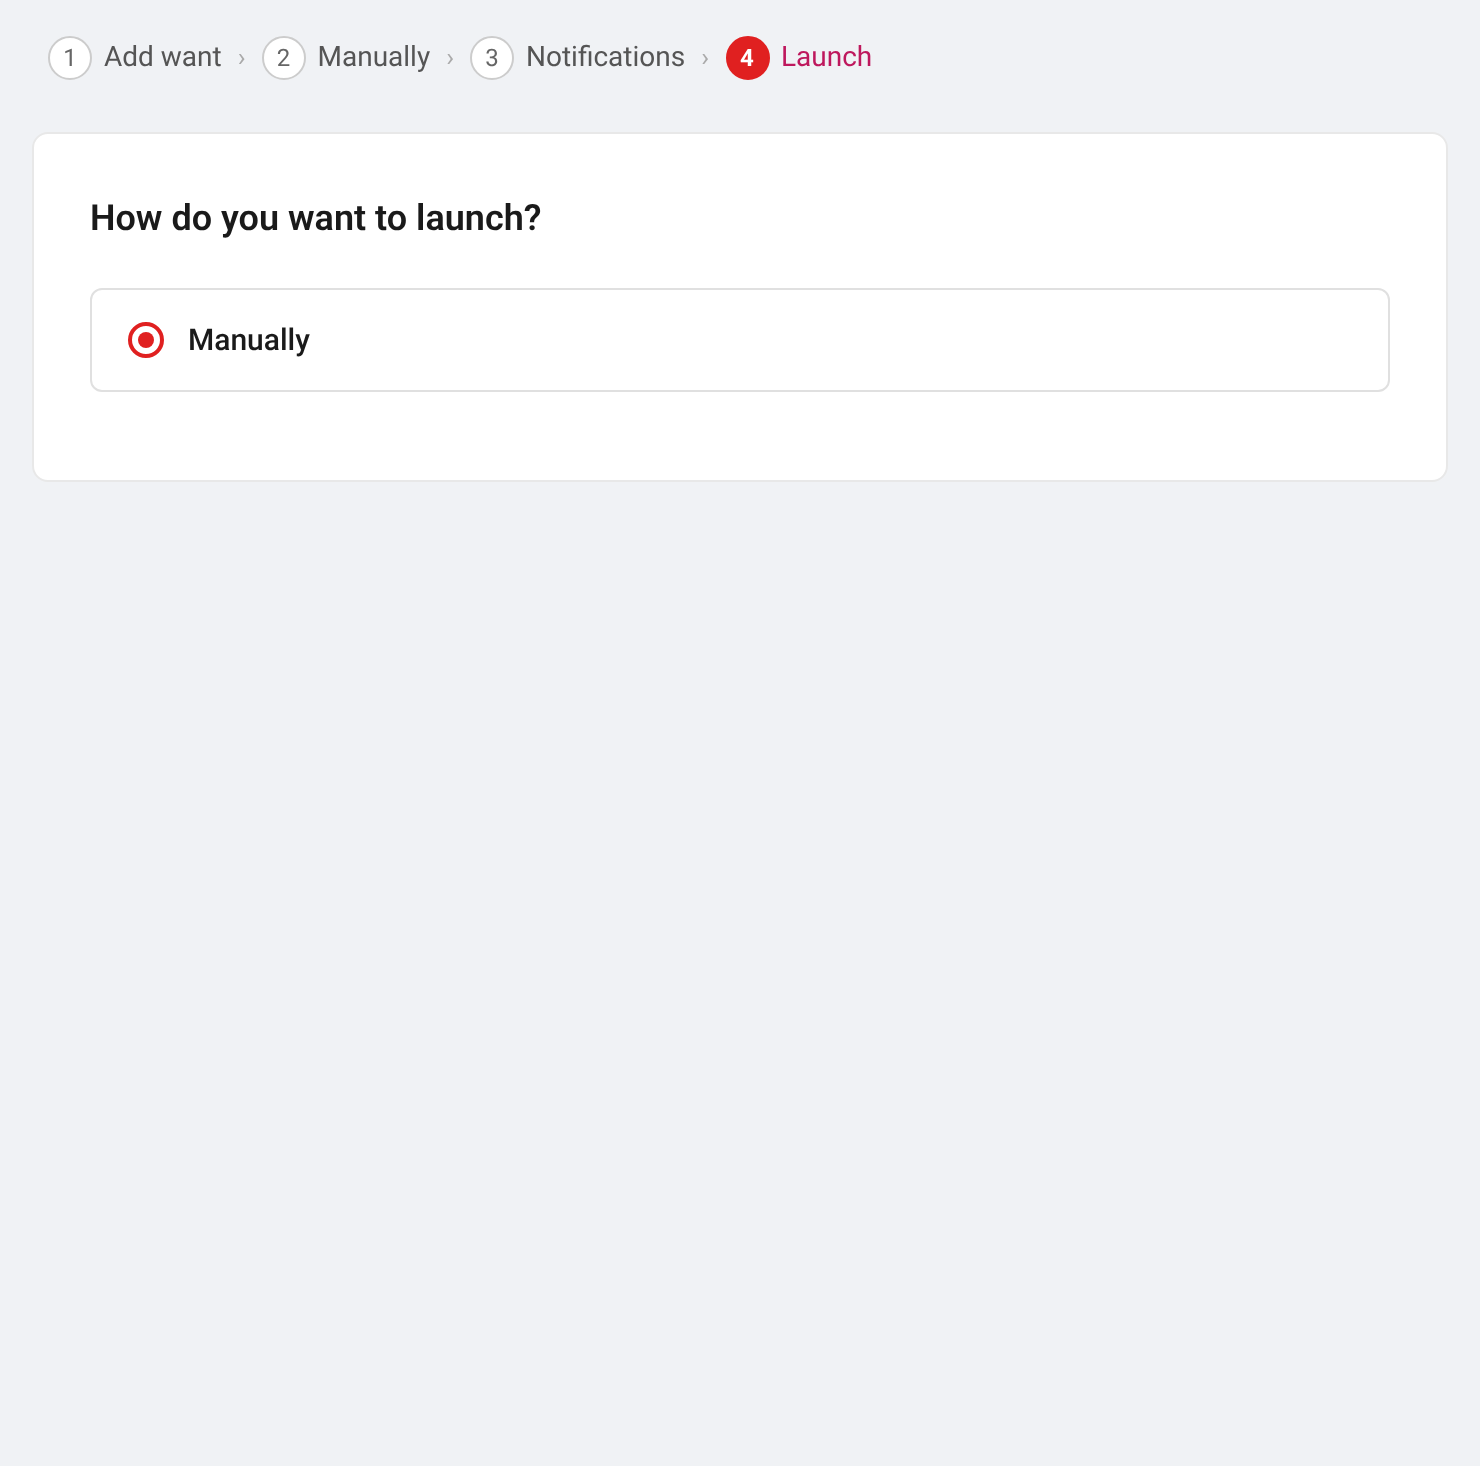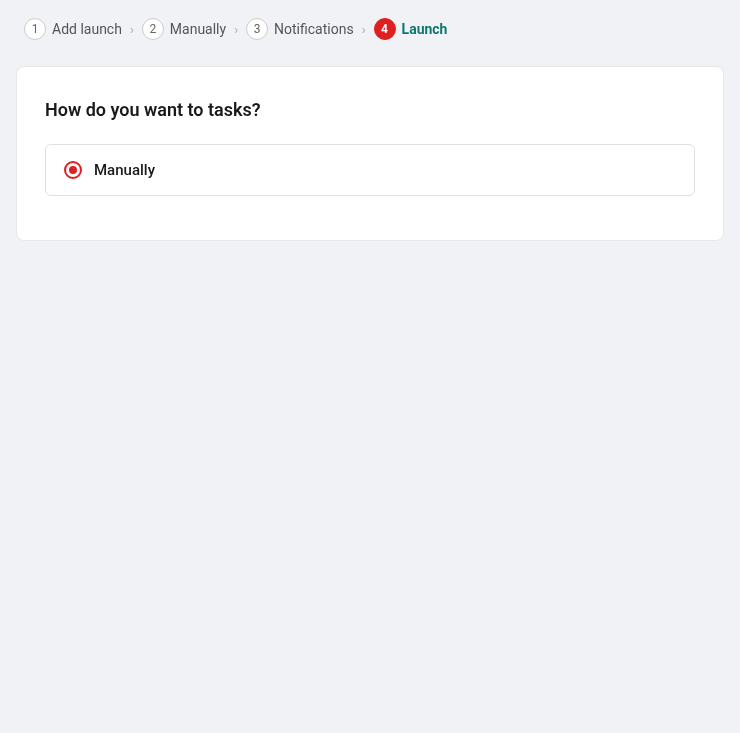--- a/index.html
+++ b/index.html
@@ -50,22 +50,22 @@
       color: #fff;
       font-weight: bold;
     }
 
     .step-label {
       font-size: 14px;
       color: #555;
     }
 
     .step-label.active {
-      color: #0f766e;
-      font-weight: 700;
+      color: #be185d;
+      font-weight: 400;
     }
 
     .step-chevron {
       color: #aaa;
       font-size: 13px;
       margin: 0 8px;
     }
 
     .main-content {
       margin: 8px 16px;
@@ -131,21 +131,21 @@
       color: #999;
       font-size: 18px;
     }
   </style>
 </head>
 <body>
 
 <div class="wizard-header">
   <div class="step-item">
     <div class="step-number">1</div>
-    <span class="step-label">Add launch</span>
+    <span class="step-label">Add want</span>
   </div>
   <span class="step-chevron">›</span>
 
   <div class="step-item">
     <div class="step-number">2</div>
     <span class="step-label">Manually</span>
   </div>
   <span class="step-chevron">›</span>
 
   <div class="step-item">
@@ -154,21 +154,21 @@
   </div>
   <span class="step-chevron">›</span>
 
   <div class="step-item">
     <div class="step-number active">4</div>
     <span class="step-label active">Launch</span>
   </div>
 </div>
 
 <div class="main-content">
-  <div class="section-title">How do you want to tasks?</div>
+  <div class="section-title">How do you want to launch?</div>
 
   <div class="option-card">
     <div class="radio-outer checked">
       <div class="radio-inner"></div>
     </div>
     <span class="option-label">Manually</span>
   </div>
 
 </div>
 

